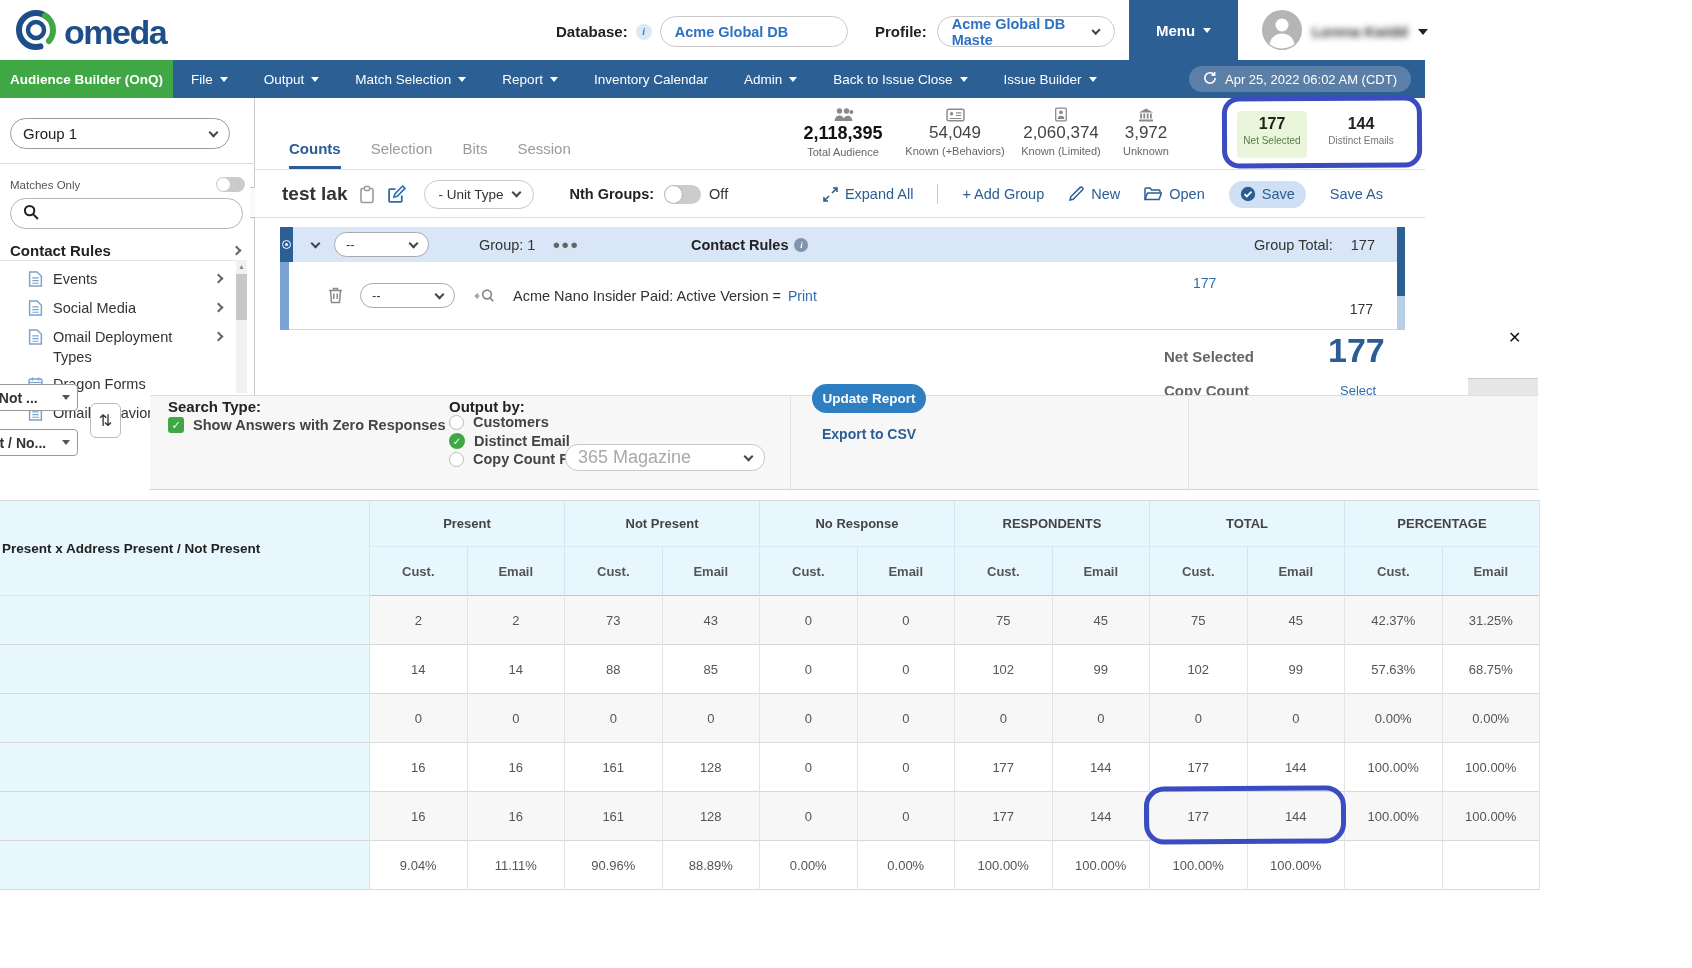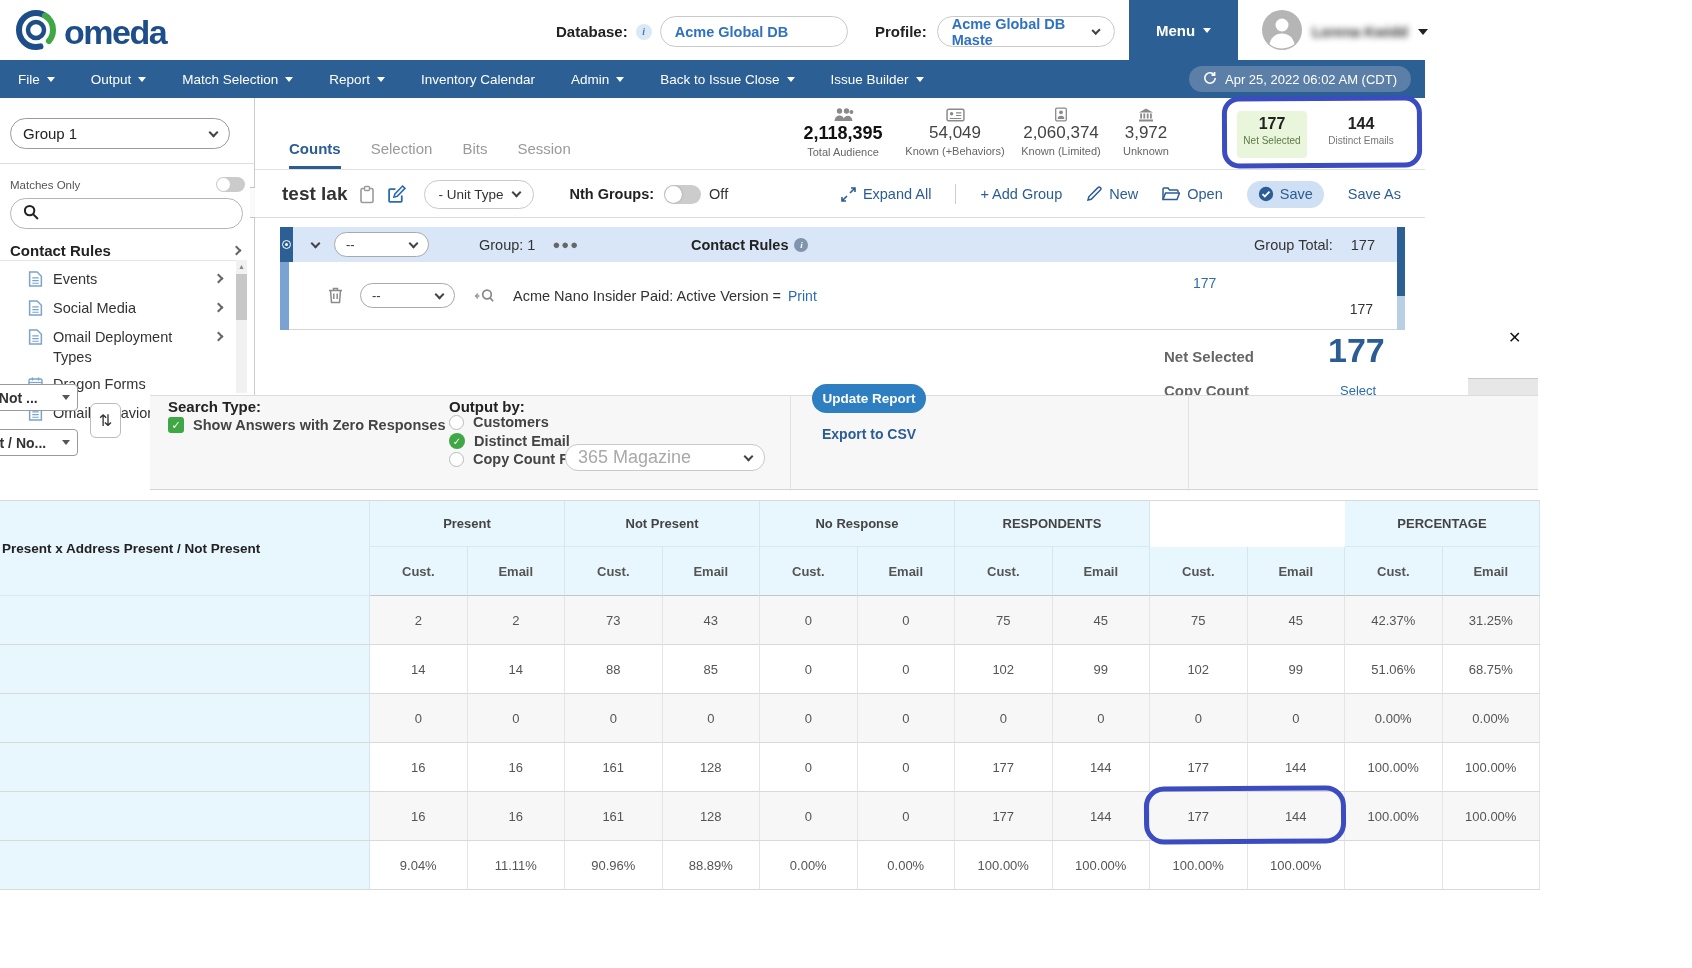--- a/index.html
+++ b/index.html
@@ -79,21 +79,21 @@
   
   #query-bar { position:absolute; left:255px; top:170px; width:1170px; height:48px; background:#fff; border-bottom:1px solid #ddd; }
   .qb-left { position:absolute; left:27px; top:0; height:48px; display:flex; align-items:center; }
   .qb-title { font-size:19px; font-weight:bold; color:#333; }
   .qb-icon { margin-left:12px; display:flex; cursor:pointer; }
   .unit-pill { margin-left:18px; height:29px; padding:0 13px; font-size:13.5px; color:#333; gap:9px; cursor:pointer; }
   .nth-label { margin-left:36px; font-size:14.5px; font-weight:bold; color:#222; }
   .toggle-md { margin-left:10px; width:37px; height:19px; border-radius:10px; background:#ccc; position:relative; cursor:pointer; }
   .toggle-md::after { content:""; position:absolute; left:1px; top:1px; width:17px; height:17px; border-radius:50%; background:#fff; box-shadow:0 0 2px rgba(0,0,0,.3); }
   .nth-state { margin-left:8px; font-size:14.5px; color:#333; }
-  .qb-right { position:absolute; right:24px; top:0; height:48px; display:flex; align-items:center; gap:24px; color:#2b5d94; font-size:14.5px; }
+  .qb-right { position:absolute; right:42px; top:0; height:48px; display:flex; align-items:center; gap:24px; color:#2b5d94; font-size:14.5px; }
   .qb-action { display:flex; align-items:center; gap:7px; cursor:pointer; color:#2b5d94; }
   .qb-sep { width:1px; height:20px; background:#ccc; }
   .save-pill { background:#cfe0f4; border-radius:14px; height:27px; padding:0 11px; display:flex; align-items:center; gap:6px; cursor:pointer; }
 
   
   #group-panel { position:absolute; left:280px; top:227px; width:1125px; height:103px; }
   .gp-header { position:relative; height:35px; background:#d9e6f8; display:flex; align-items:center; }
   .gp-bar { width:13px; height:35px; background:#2c5f93; flex:none; display:flex; align-items:center; justify-content:center; }
   .bullseye { width:9px; height:9px; border:1.5px solid #fff; border-radius:50%; position:relative; }
   .bullseye::after { content:""; position:absolute; left:1.5px; top:1.5px; width:3px; height:3px; background:#fff; border-radius:50%; }
@@ -193,20 +193,21 @@
           <circle cx="20" cy="15" r="6.5" fill="#fff"></circle>
           <path d="M7.5 34c1.5-7 6.5-10.5 12.5-10.5S31 27 32.5 34a20 20 0 01-25 0z" fill="#fff"></path>
         </svg>
       </span>
       <span class="user-name">Lorena Kwidd</span>
       <span class="user-caret"></span>
     </div>
   </div>
 
   <div id="navbar">
+    <div class="nav-active">Audience Builder (OnQ)</div>
     <div id="nav-items">
         <div class="nav-item">
           <span>File</span>
           <span class="tri-down"></span>
         </div>
         <div class="nav-item">
           <span>Output</span>
           <span class="tri-down"></span>
         </div>
         <div class="nav-item">
@@ -562,20 +563,21 @@
   </div>
   <div class="update-btn">Update Report</div>
   <span class="export-link">Export to CSV</span>
 
   <div id="report-table">
       <div class="t-cell t-head t-title" style="grid-area: 1 / 1 / span 2;">Present x Address Present / Not Present</div>
       <div class="t-cell t-head" style="grid-area: 1 / 2 / auto / span 2;">Present</div>
       <div class="t-cell t-head" style="grid-area: 1 / 4 / auto / span 2;">Not Present</div>
       <div class="t-cell t-head" style="grid-area: 1 / 6 / auto / span 2;">No Response</div>
       <div class="t-cell t-head" style="grid-area: 1 / 8 / auto / span 2;">RESPONDENTS</div>
+      <div class="t-cell t-head" style="grid-area: 1 / 10 / auto / span 2;">TOTAL</div>
       <div class="t-cell t-head" style="grid-area: 1 / 12 / auto / span 2;">PERCENTAGE</div>
       <div class="t-cell t-head t-sub" style="grid-area: 2 / 2;">Cust.</div>
       <div class="t-cell t-head t-sub" style="grid-area: 2 / 3;">Email</div>
       <div class="t-cell t-head t-sub" style="grid-area: 2 / 4;">Cust.</div>
       <div class="t-cell t-head t-sub" style="grid-area: 2 / 5;">Email</div>
       <div class="t-cell t-head t-sub" style="grid-area: 2 / 6;">Cust.</div>
       <div class="t-cell t-head t-sub" style="grid-area: 2 / 7;">Email</div>
       <div class="t-cell t-head t-sub" style="grid-area: 2 / 8;">Cust.</div>
       <div class="t-cell t-head t-sub" style="grid-area: 2 / 9;">Email</div>
       <div class="t-cell t-head t-sub" style="grid-area: 2 / 10;">Cust.</div>
@@ -599,21 +601,21 @@
       <div class="t-cell " style="grid-area: 4 / 2;">14</div>
       <div class="t-cell " style="grid-area: 4 / 3;">14</div>
       <div class="t-cell " style="grid-area: 4 / 4;">88</div>
       <div class="t-cell " style="grid-area: 4 / 5;">85</div>
       <div class="t-cell " style="grid-area: 4 / 6;">0</div>
       <div class="t-cell " style="grid-area: 4 / 7;">0</div>
       <div class="t-cell " style="grid-area: 4 / 8;">102</div>
       <div class="t-cell " style="grid-area: 4 / 9;">99</div>
       <div class="t-cell " style="grid-area: 4 / 10;">102</div>
       <div class="t-cell " style="grid-area: 4 / 11;">99</div>
-      <div class="t-cell " style="grid-area: 4 / 12;">51.06%</div>
+      <div class="t-cell " style="grid-area: 4 / 12;">57.63%</div>
       <div class="t-cell " style="grid-area: 4 / 13;">68.75%</div>
       <div class="t-cell t-label" style="grid-area: 5 / 1;"></div>
       <div class="t-cell t-alt" style="grid-area: 5 / 2;">0</div>
       <div class="t-cell t-alt" style="grid-area: 5 / 3;">0</div>
       <div class="t-cell t-alt" style="grid-area: 5 / 4;">0</div>
       <div class="t-cell t-alt" style="grid-area: 5 / 5;">0</div>
       <div class="t-cell t-alt" style="grid-area: 5 / 6;">0</div>
       <div class="t-cell t-alt" style="grid-area: 5 / 7;">0</div>
       <div class="t-cell t-alt" style="grid-area: 5 / 8;">0</div>
       <div class="t-cell t-alt" style="grid-area: 5 / 9;">0</div>

